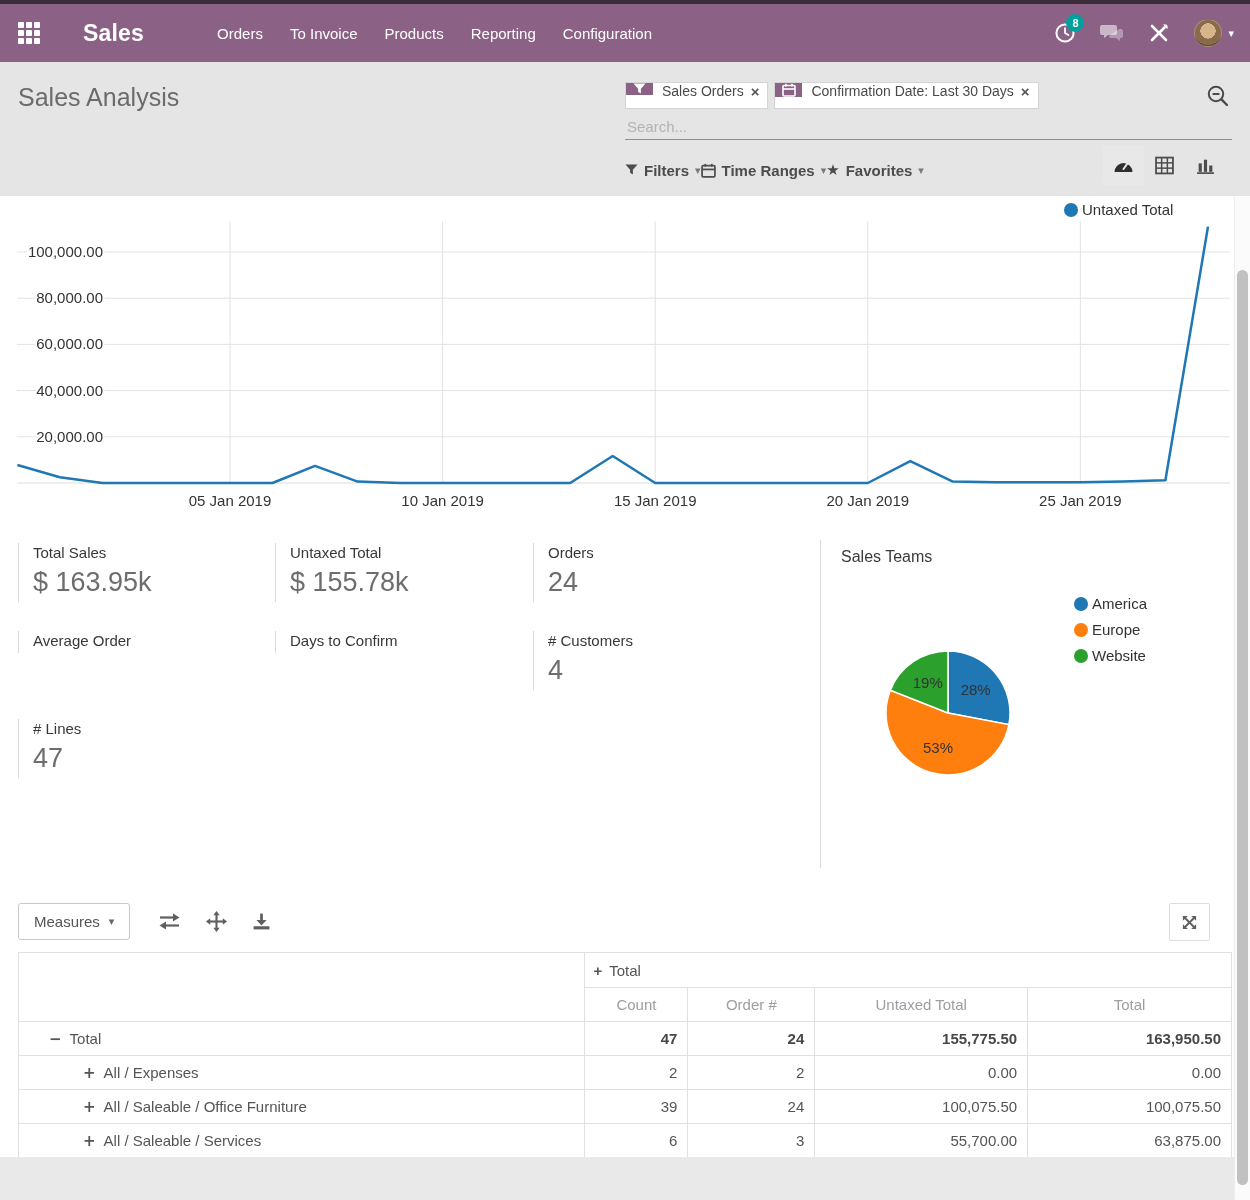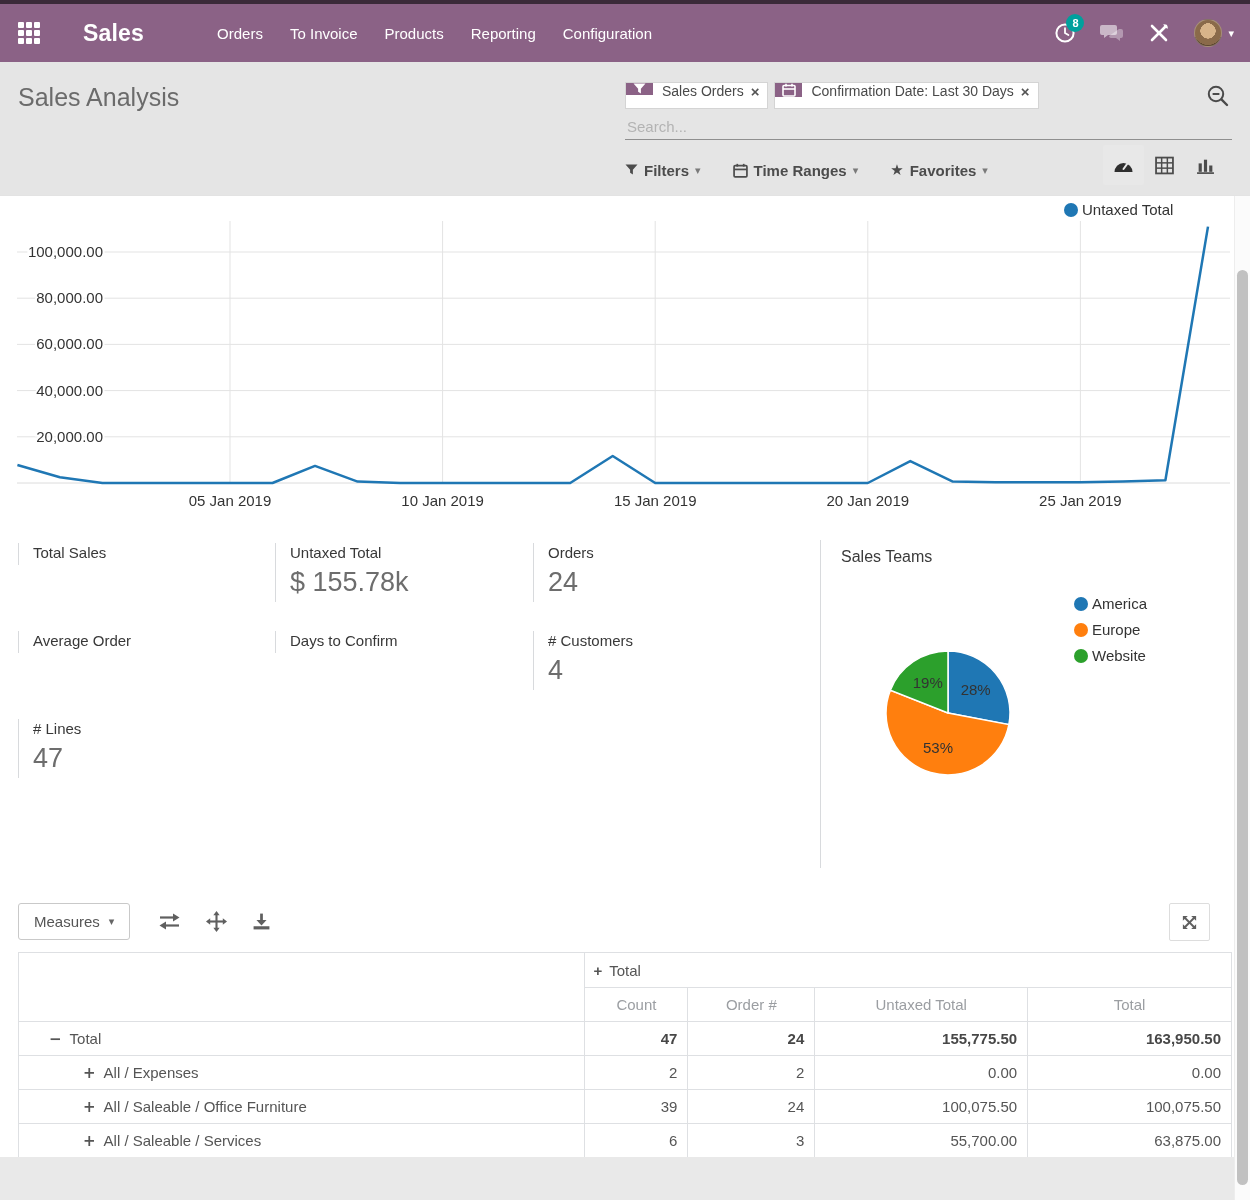--- a/index.html
+++ b/index.html
@@ -46,21 +46,21 @@
   .facet-icon { width:27px; background:#8b6286; display:flex; align-items:center; justify-content:center; }
   .facet-label { display:flex; align-items:center; padding:0 7px 0 9px; font-size:14px; color:#4a4a4a; }
   .facet-x { display:flex; align-items:center; padding-right:8px; color:#555; font-weight:bold; font-size:15px; cursor:pointer; }
   .search-input {
     width:100%; border:none; border-bottom:1px solid #8f8f8f; outline:none;
     font-size:15px; padding:6px 0 4px 2px; margin-top:3px; color:#444;
     font-family:"Liberation Sans", sans-serif; background:transparent;
   }
   .search-input::placeholder { color:#b3b3b3; }
   .magnifier { position:absolute; right:2px; top:2px; background:none; border:none; cursor:pointer; }
-  .cp-row2 { position:absolute; left:625px; right:18px; top:88px; height:40px; display:flex; align-items:center; gap:32px; }
+  .cp-row2 { position:absolute; left:625px; right:18px; top:88px; height:40px; display:flex; align-items:center; }
   .cp-drop { display:flex; align-items:center; gap:6px; background:none; border:none; cursor:pointer;
     font-size:15px; font-weight:700; color:#4c4c4c; font-family:"Liberation Sans", sans-serif; }
   .cp-drop .caret { color:#7a7a7a; }
   .star-glyph { font-family:"DejaVu Sans", sans-serif; font-size:15px; color:#4c4c4c; }
   .switcher { position:absolute; right:6px; top:-5px; display:flex; }
   .sw-btn { width:41px; height:40px; display:flex; align-items:center; justify-content:center;
     background:none; border:none; cursor:pointer; border-radius:2px; }
   .sw-btn.active { background:#e8e8e8; }
 
   
@@ -282,20 +282,21 @@
       <text x="442.6" y="310" text-anchor="middle" font-size="15" fill="#333">10 Jan 2019</text>
       <text x="655.2" y="310" text-anchor="middle" font-size="15" fill="#333">15 Jan 2019</text>
       <text x="867.8000000000001" y="310" text-anchor="middle" font-size="15" fill="#333">20 Jan 2019</text>
       <text x="1080.4" y="310" text-anchor="middle" font-size="15" fill="#333">25 Jan 2019</text>
       <polyline points="17.4,269.0 59.9,281.2 102.4,287.0 145.0,287.0 187.5,287.0 230.0,287.0 272.5,287.0 315.0,269.9 357.6,285.6 400.1,287.0 442.6,287.0 485.1,287.0 527.6,287.0 570.2,287.0 612.7,260.0 655.2,287.0 697.7,287.0 740.2,287.0 782.8,287.0 825.3,287.0 867.8,287.0 910.3,265.1 952.8,285.6 995.4,286.3 1037.9,286.3 1080.4,286.3 1122.9,285.6 1165.4,284.2 1208.0,30.6" fill="none" stroke="#1f77b4" stroke-width="2.5" stroke-linejoin="round"></polyline>
     </svg>
 </div>
 
 <div class="kpi" style="left:18px;top:543px">
   <div class="kpi-label">Total Sales</div>
+  <div class="kpi-value">$ 163.95k</div>
 </div>
 <div class="kpi" style="left:275px;top:543px">
   <div class="kpi-label">Untaxed Total</div>
   <div class="kpi-value">$ 155.78k</div>
 </div>
 <div class="kpi" style="left:533px;top:543px">
   <div class="kpi-label">Orders</div>
   <div class="kpi-value">24</div>
 </div>
 <div class="kpi" style="left:18px;top:631px">

